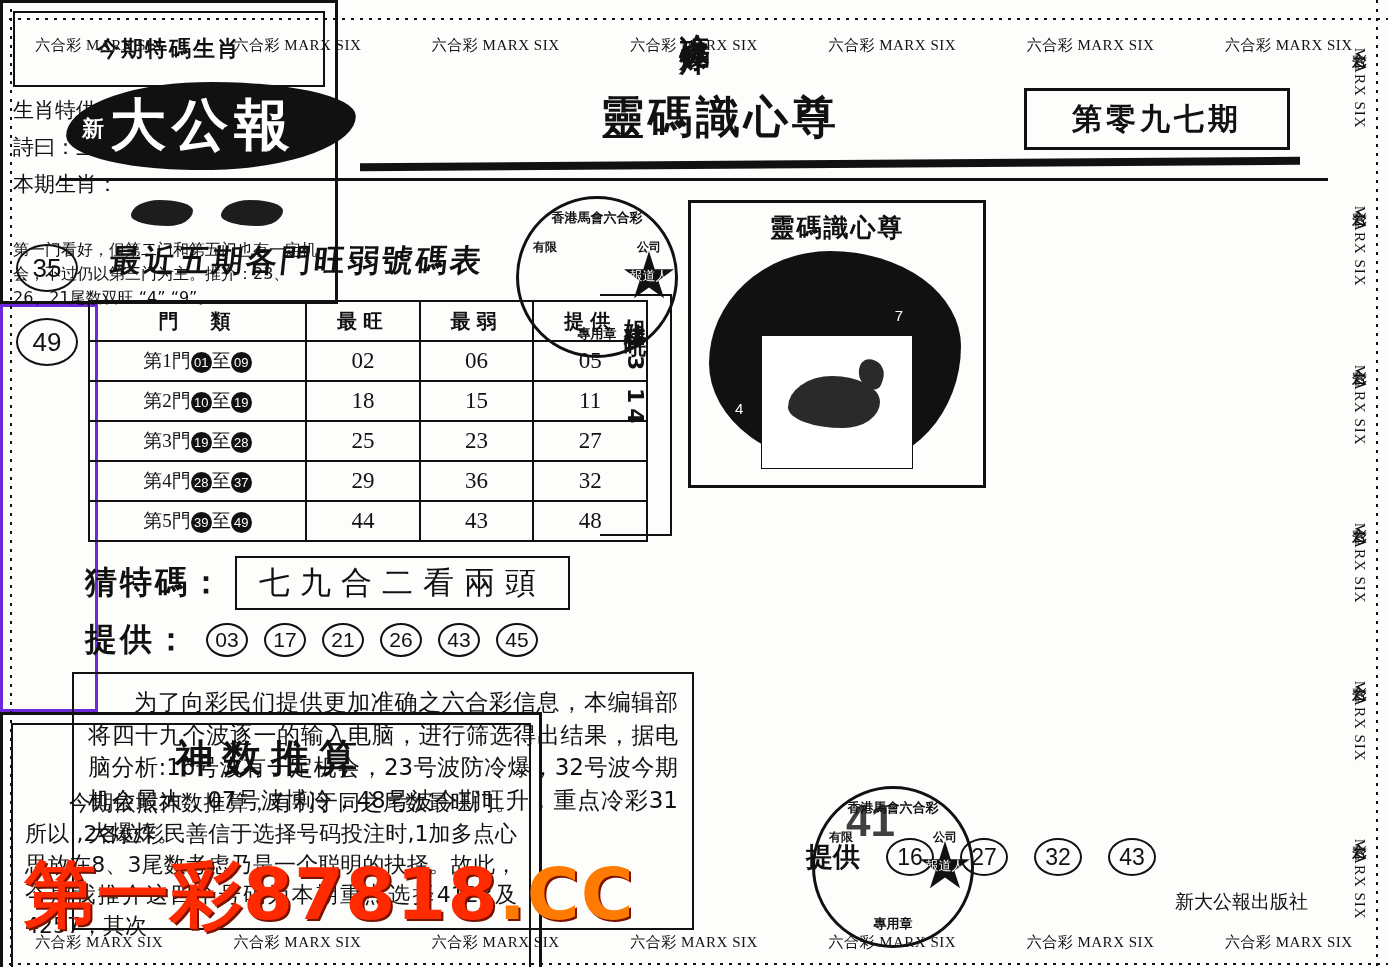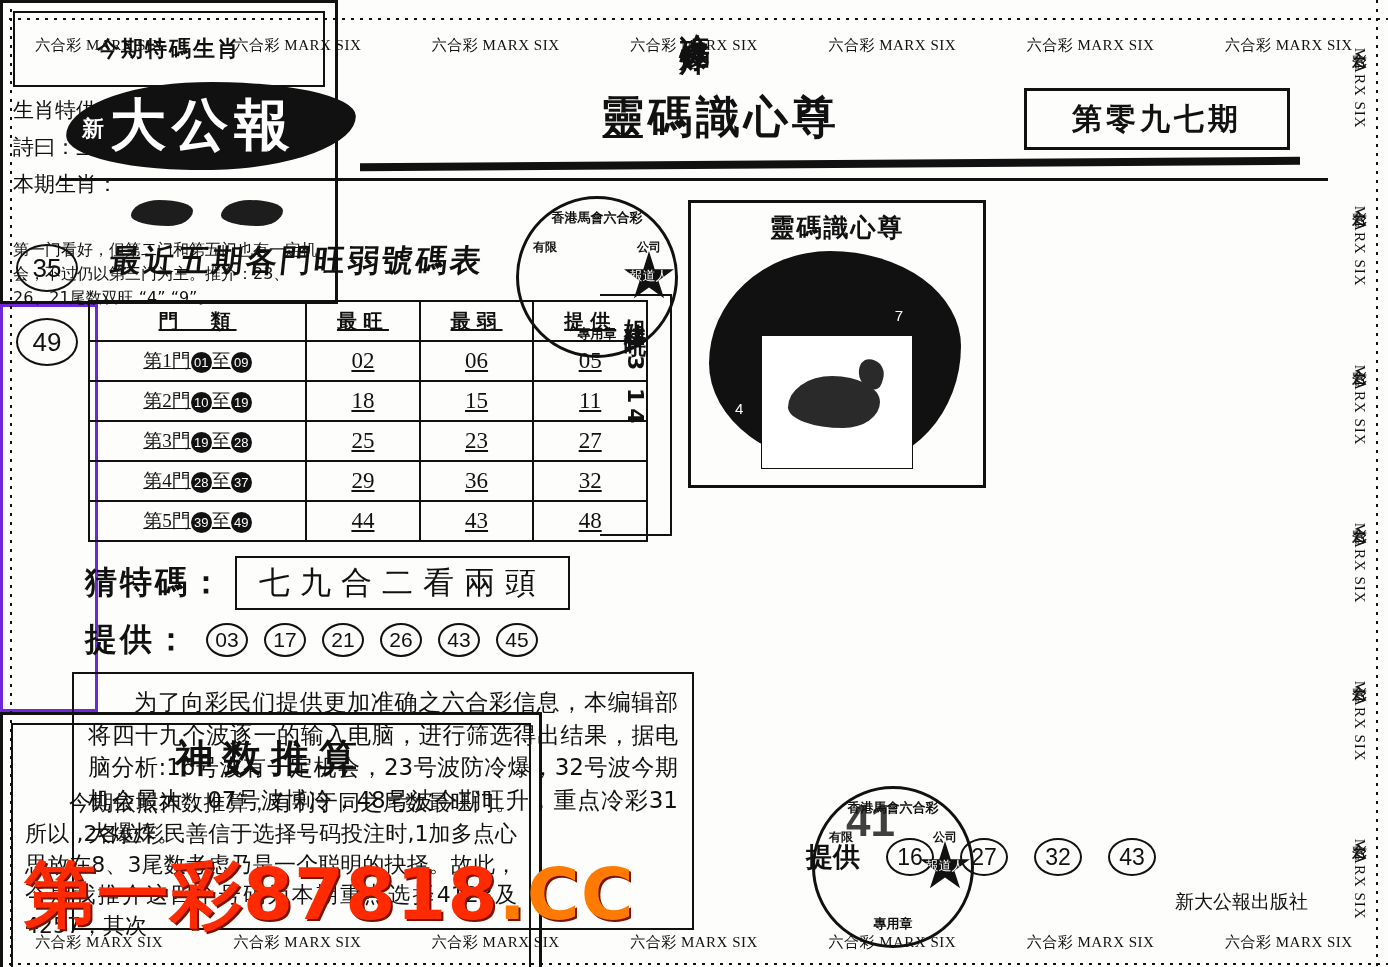--- a/index.html
+++ b/index.html
@@ -79,21 +79,21 @@
   .rule2{position:absolute;left:60px;right:60px;top:178px;height:3px;background:#111;}
 
   
   .left-head{
     position:absolute;left:110px;top:240px;font-size:31px;font-weight:bold;
     letter-spacing:3px;font-family:"DejaVu Sans",sans-serif;
     transform:skewX(-6deg);
   }
   table.mtable{
     position:absolute;left:88px;top:300px;width:560px;border-collapse:collapse;
-    font-size:20px;text-align:center;text-decoration:underline;
+    font-size:20px;text-align:center;
   }
   table.mtable th,table.mtable td{
     border:2px solid #111;height:38px;padding:0 4px;font-weight:normal;
   }
   table.mtable th{font-size:20px;font-weight:bold;letter-spacing:6px;font-family:"DejaVu Sans",sans-serif;}
   table.mtable td.gate{font-size:19px;white-space:nowrap;letter-spacing:0;}
   .ball{
     display:inline-block;width:21px;height:21px;line-height:21px;border-radius:50%;
     background:#111;color:#fff;font-size:13px;text-align:center;vertical-align:middle;
     font-family:"Liberation Sans",sans-serif;

